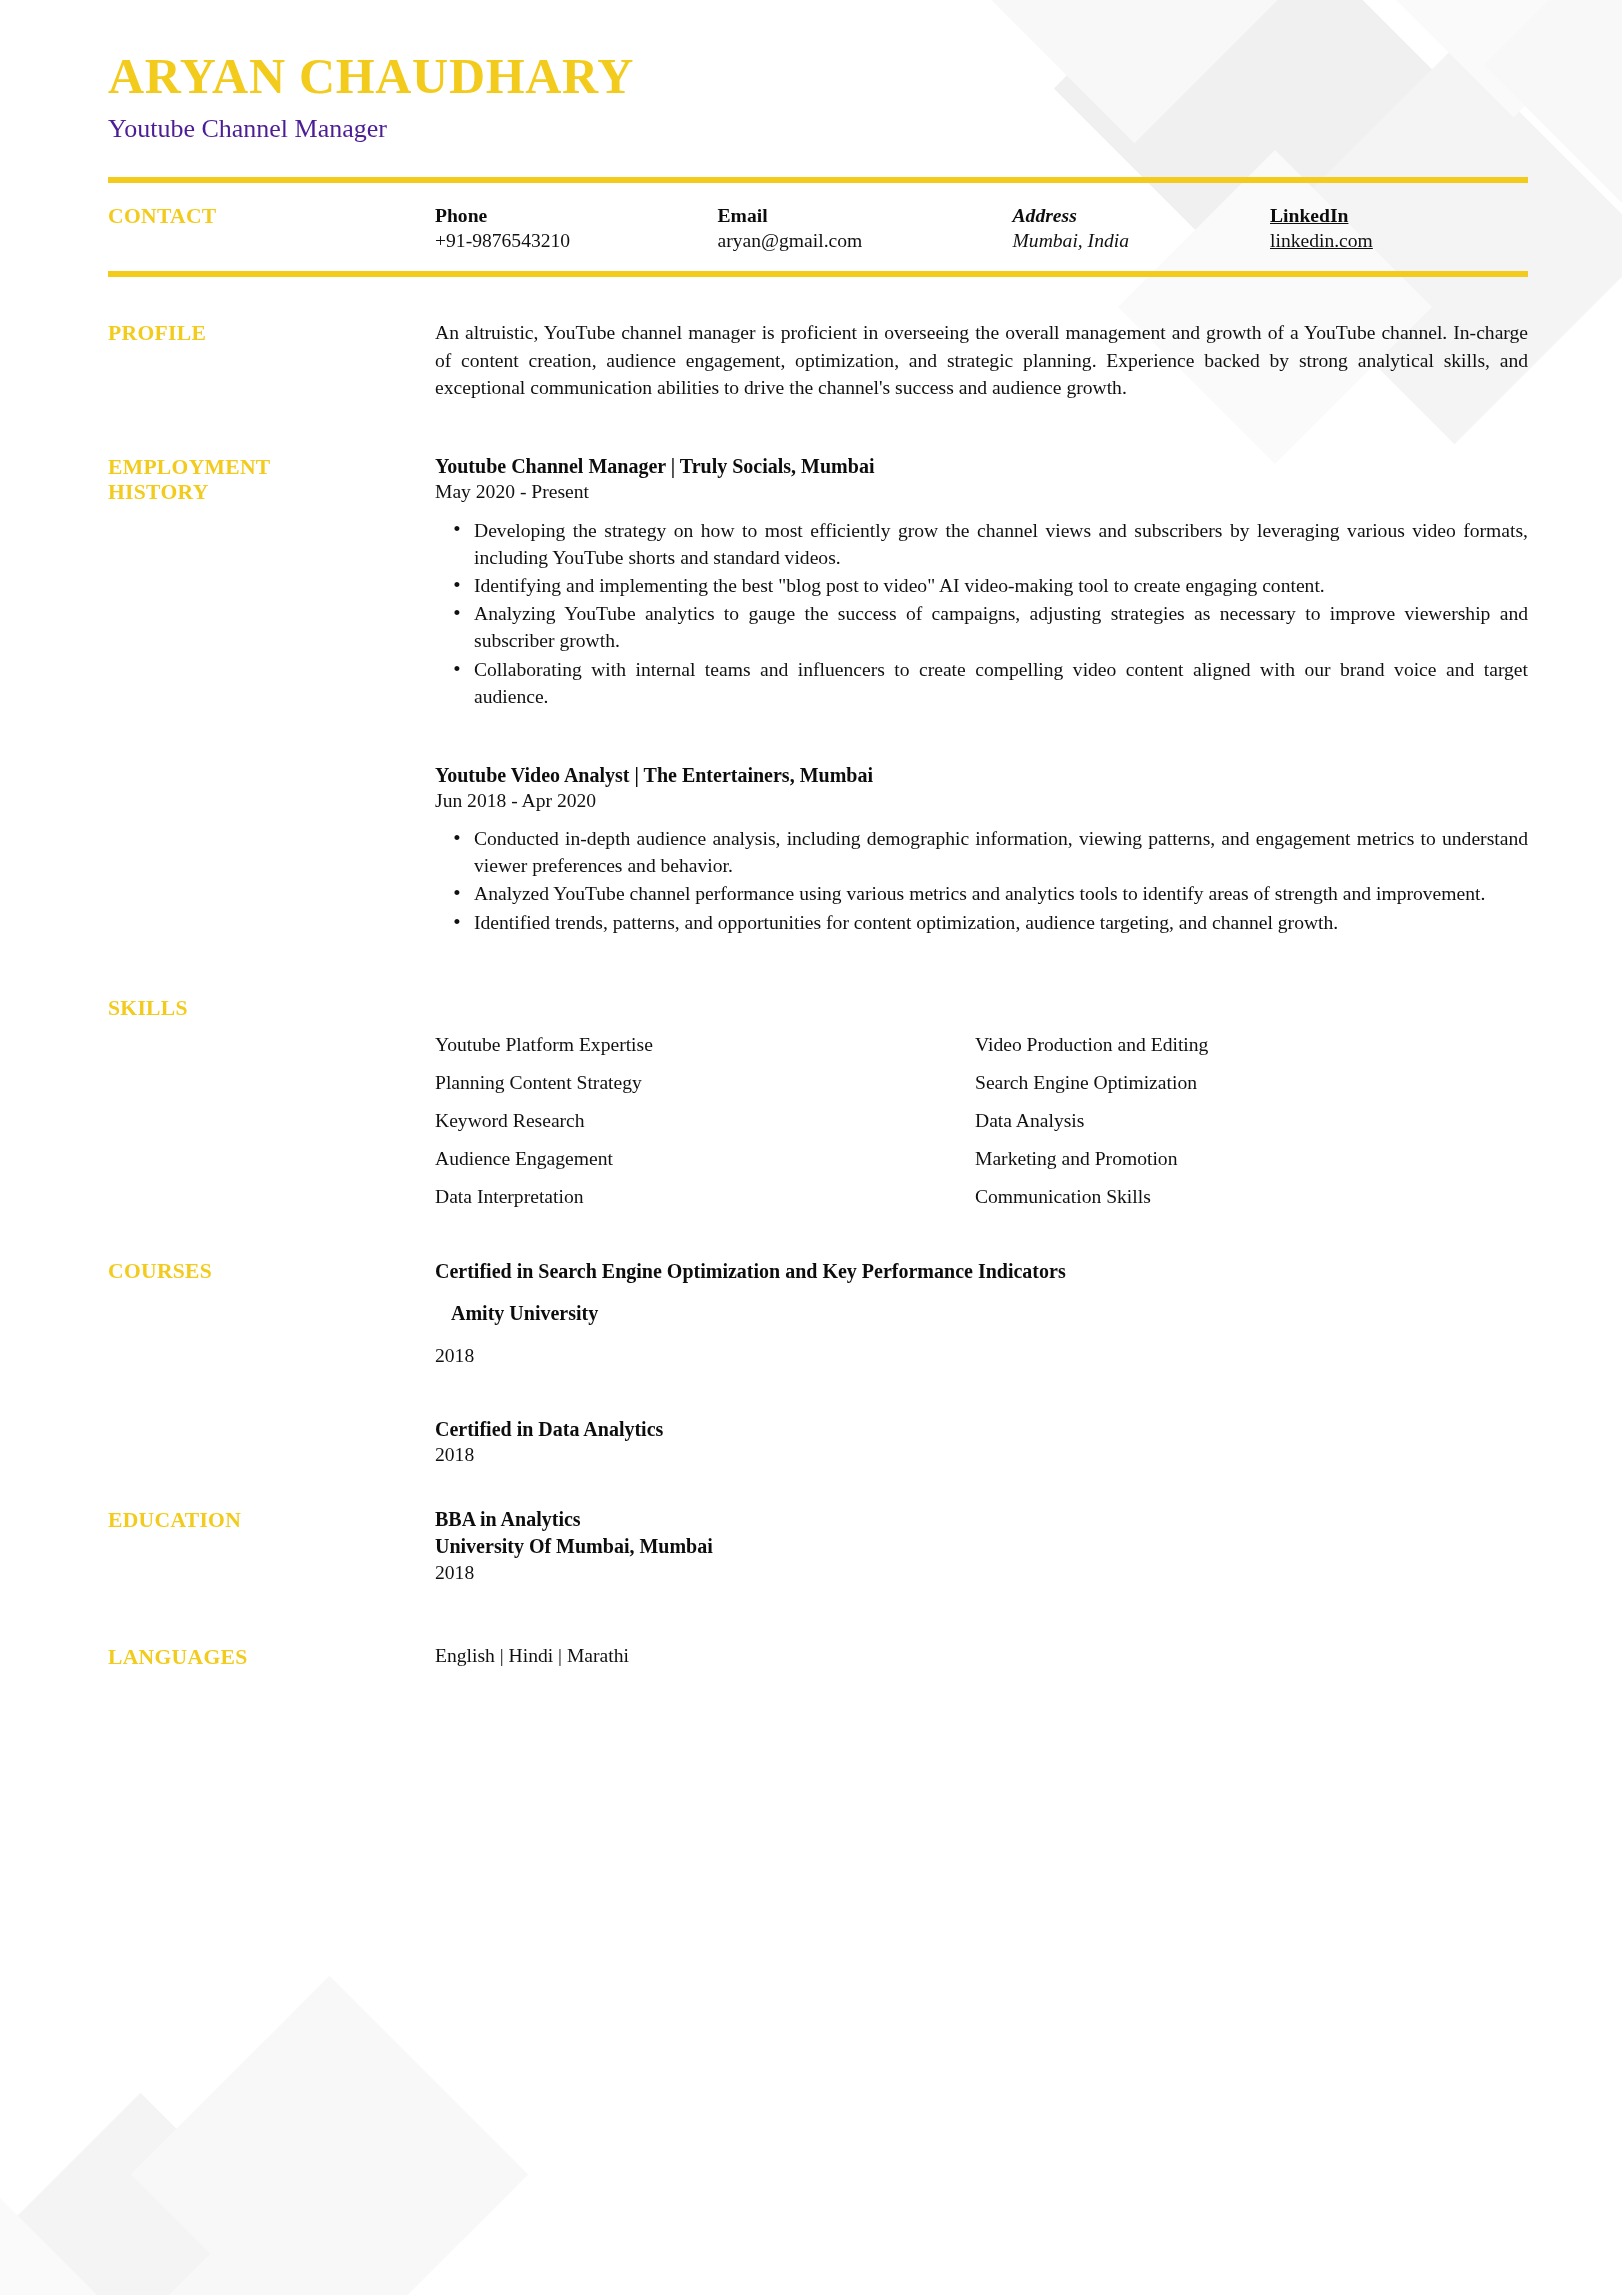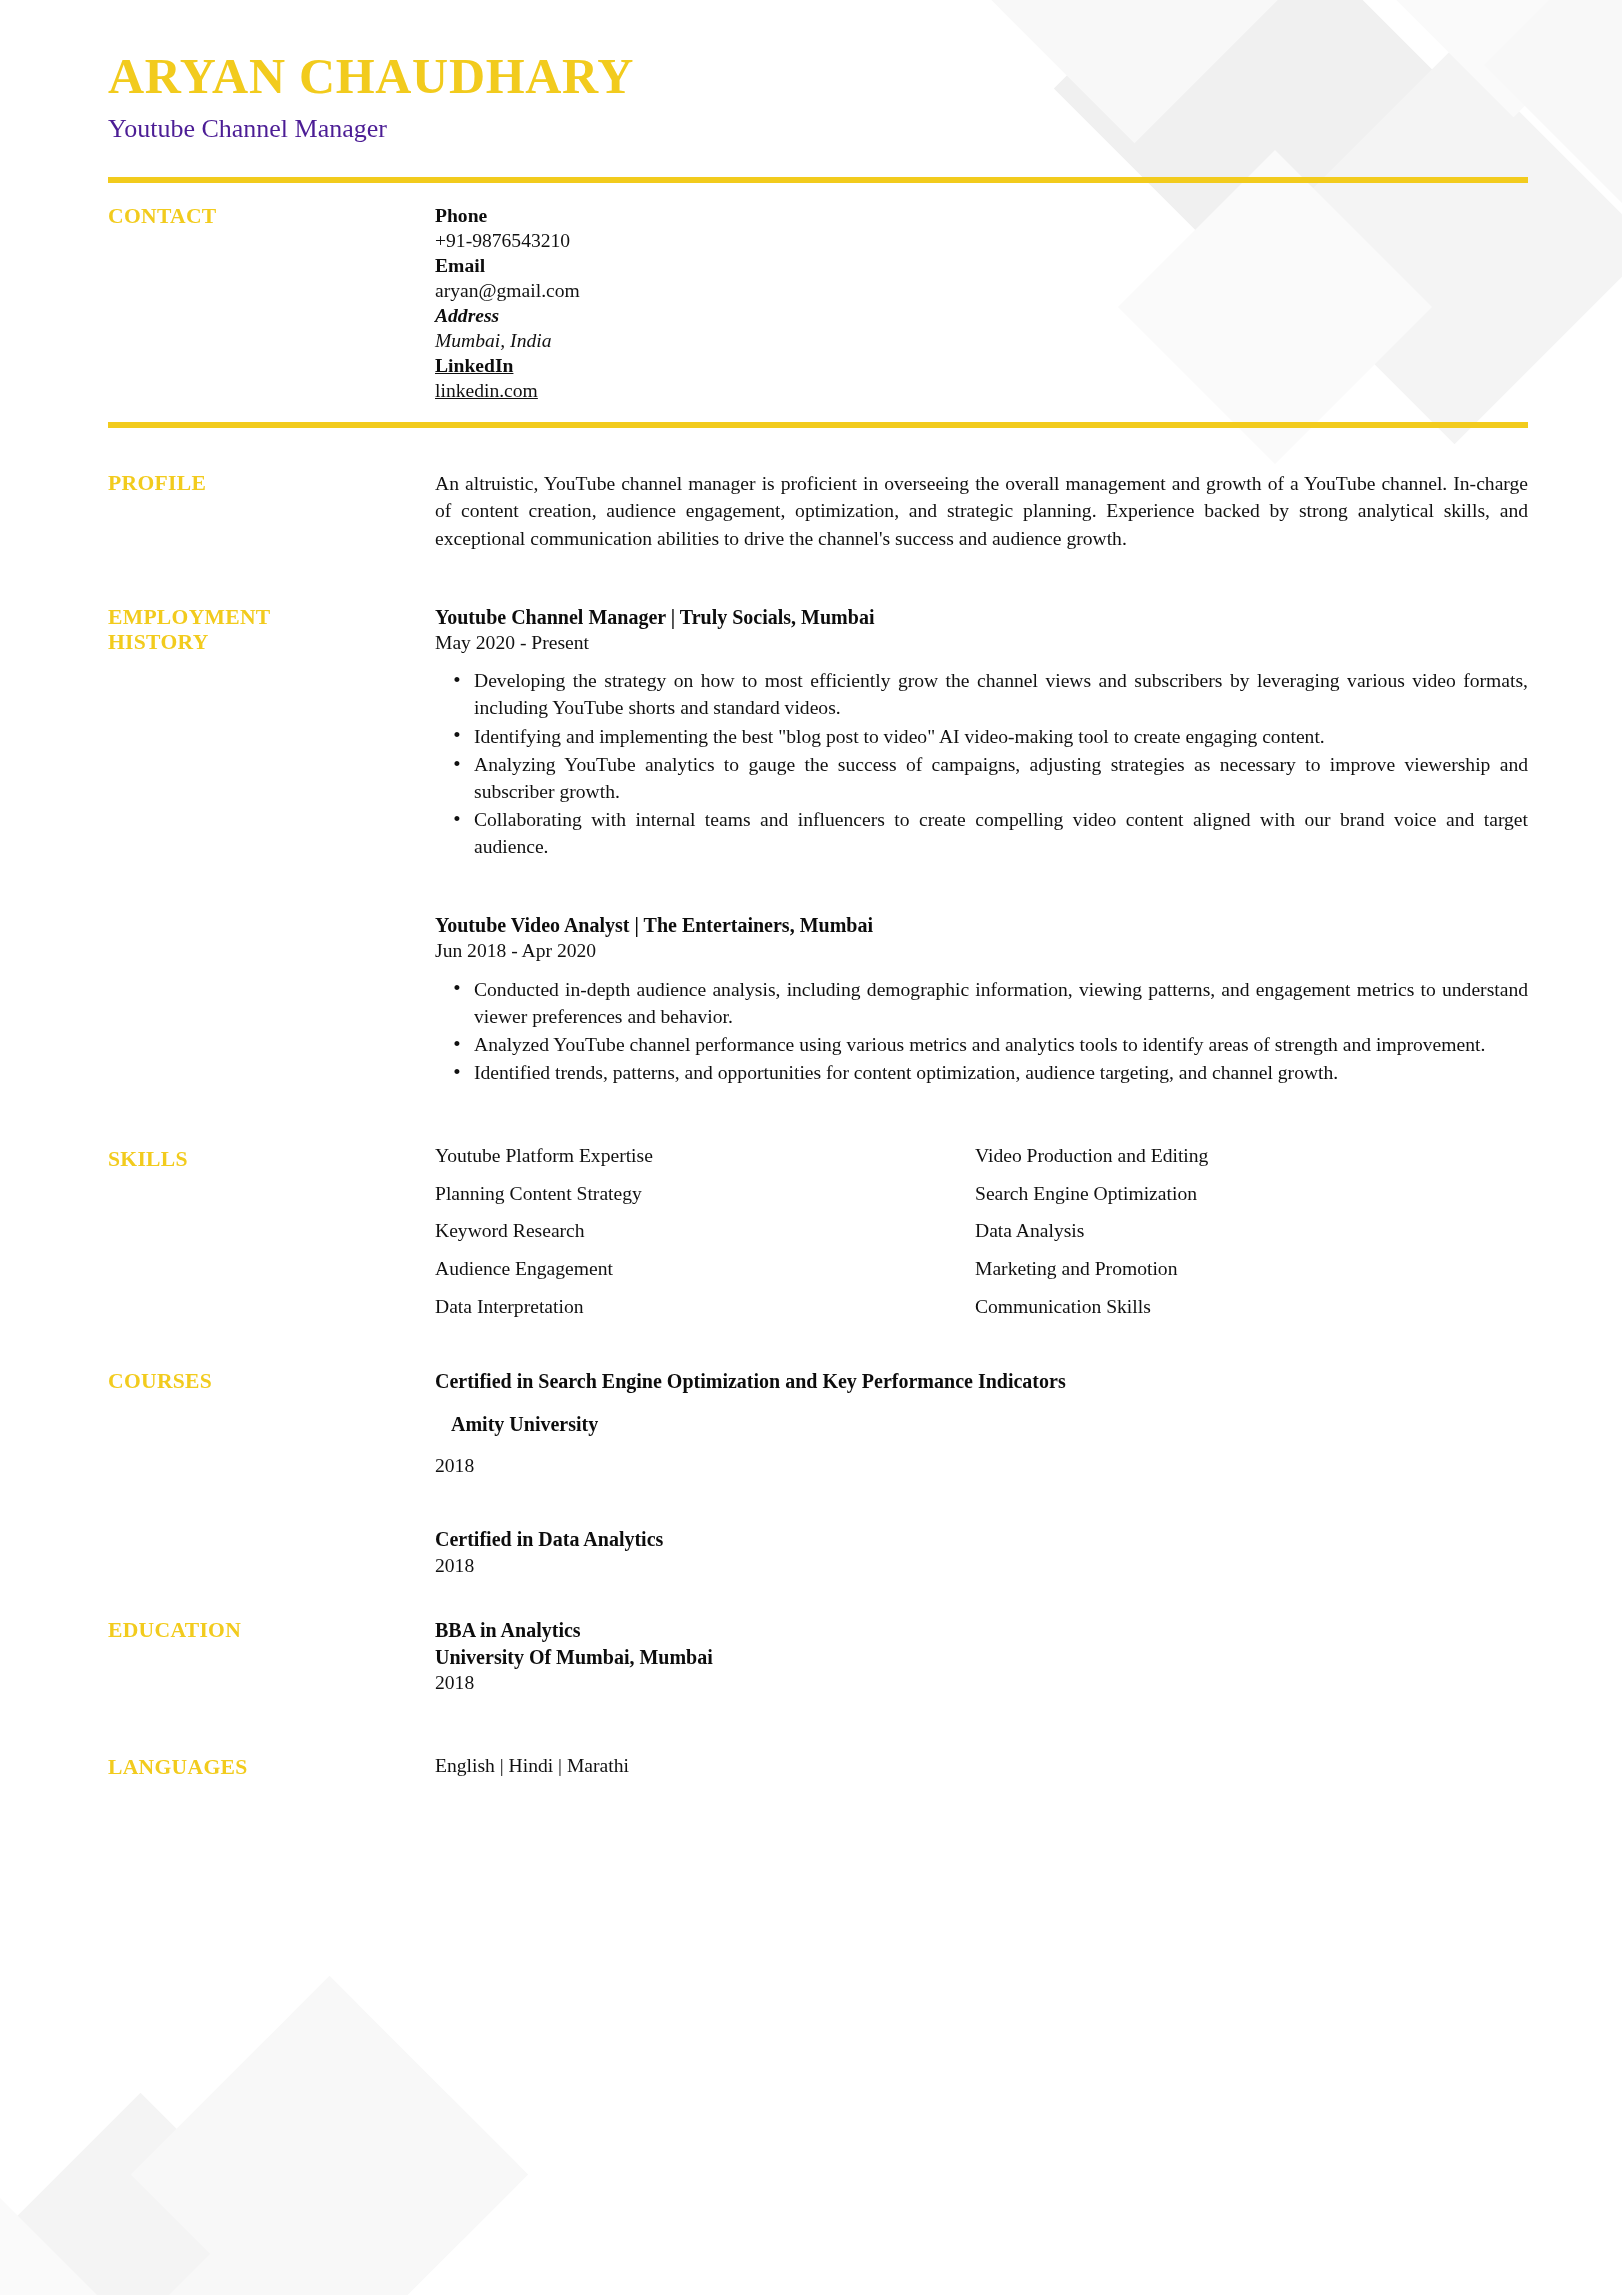--- a/index.html
+++ b/index.html
@@ -106,22 +106,21 @@
     flex: 1 1 auto;
     min-width: 0;
   }
 
   
   .contact-section {
     padding: 20px 0 18.3px 0;
   }
   .contact-grid {
     display: flex;
-    gap: 0;
-    flex-direction: column;
+    gap: 12px;
   }
   .contact-col {
     padding-right: 18.3px;
   }
   .contact-col.c-phone   { width: 262px; }
   .contact-col.c-email   { width: 275px; }
   .contact-col.c-address { width: 236px; font-style: italic; }
   .contact-col.c-linkedin{ width: 249px; }
   .contact-key {
     font-weight: bold;
@@ -191,20 +190,21 @@
   }
 
   
   .skills-section { padding-top: 58px; }
   .skills-grid {
     display: flex;
   }
   .skills-col {
     width: 540px;
     flex: 0 0 540px;
+    margin-top: 40px;
   }
   .skill-item {
     font-size: 19.6px;
     line-height: 1.0;
     margin-bottom: 18.3px;
     color: #111111;
   }
 
   
   .courses-section { padding-top: 33px; }

